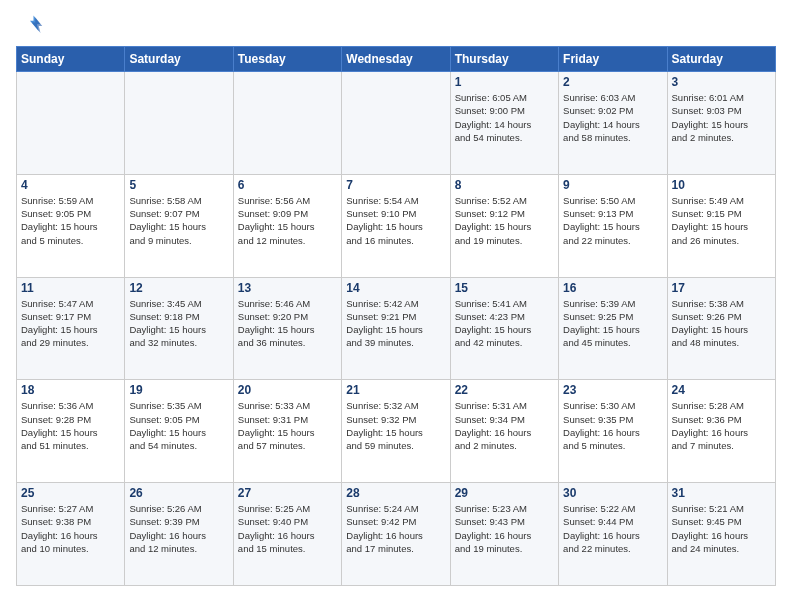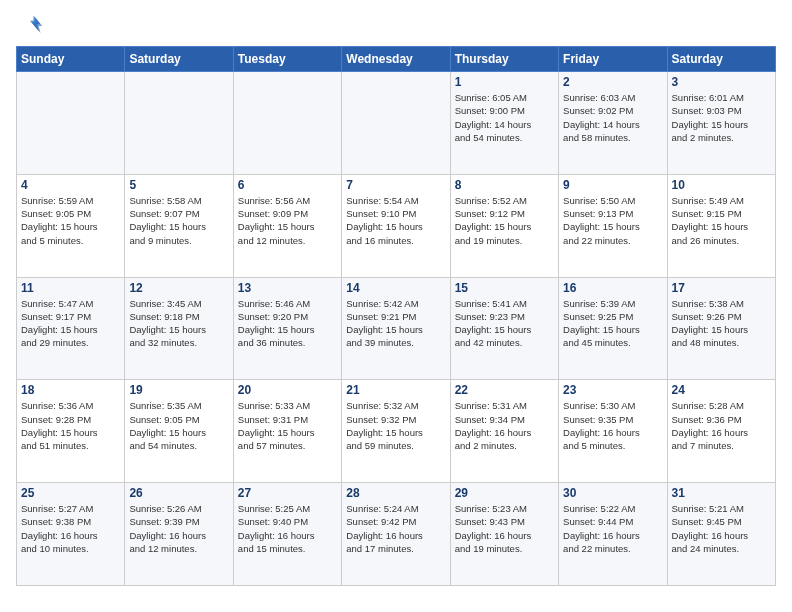--- a/index.html
+++ b/index.html
@@ -236,21 +236,21 @@
           <td>
             <span class="day-num">14</span>
             <div class="day-info">Sunrise: 5:42 AM</div>
             <div class="day-info">Sunset: 9:21 PM</div>
             <div class="day-info">Daylight: 15 hours</div>
             <div class="day-info">and 39 minutes.</div>
           </td>
           <td>
             <span class="day-num">15</span>
             <div class="day-info">Sunrise: 5:41 AM</div>
-            <div class="day-info">Sunset: 9:23 PM</div>
+            <div class="day-info">Sunset: 4:23 PM</div>
             <div class="day-info">Daylight: 15 hours</div>
             <div class="day-info">and 42 minutes.</div>
           </td>
           <td>
             <span class="day-num">16</span>
             <div class="day-info">Sunrise: 5:39 AM</div>
             <div class="day-info">Sunset: 9:25 PM</div>
             <div class="day-info">Daylight: 15 hours</div>
             <div class="day-info">and 45 minutes.</div>
           </td>

